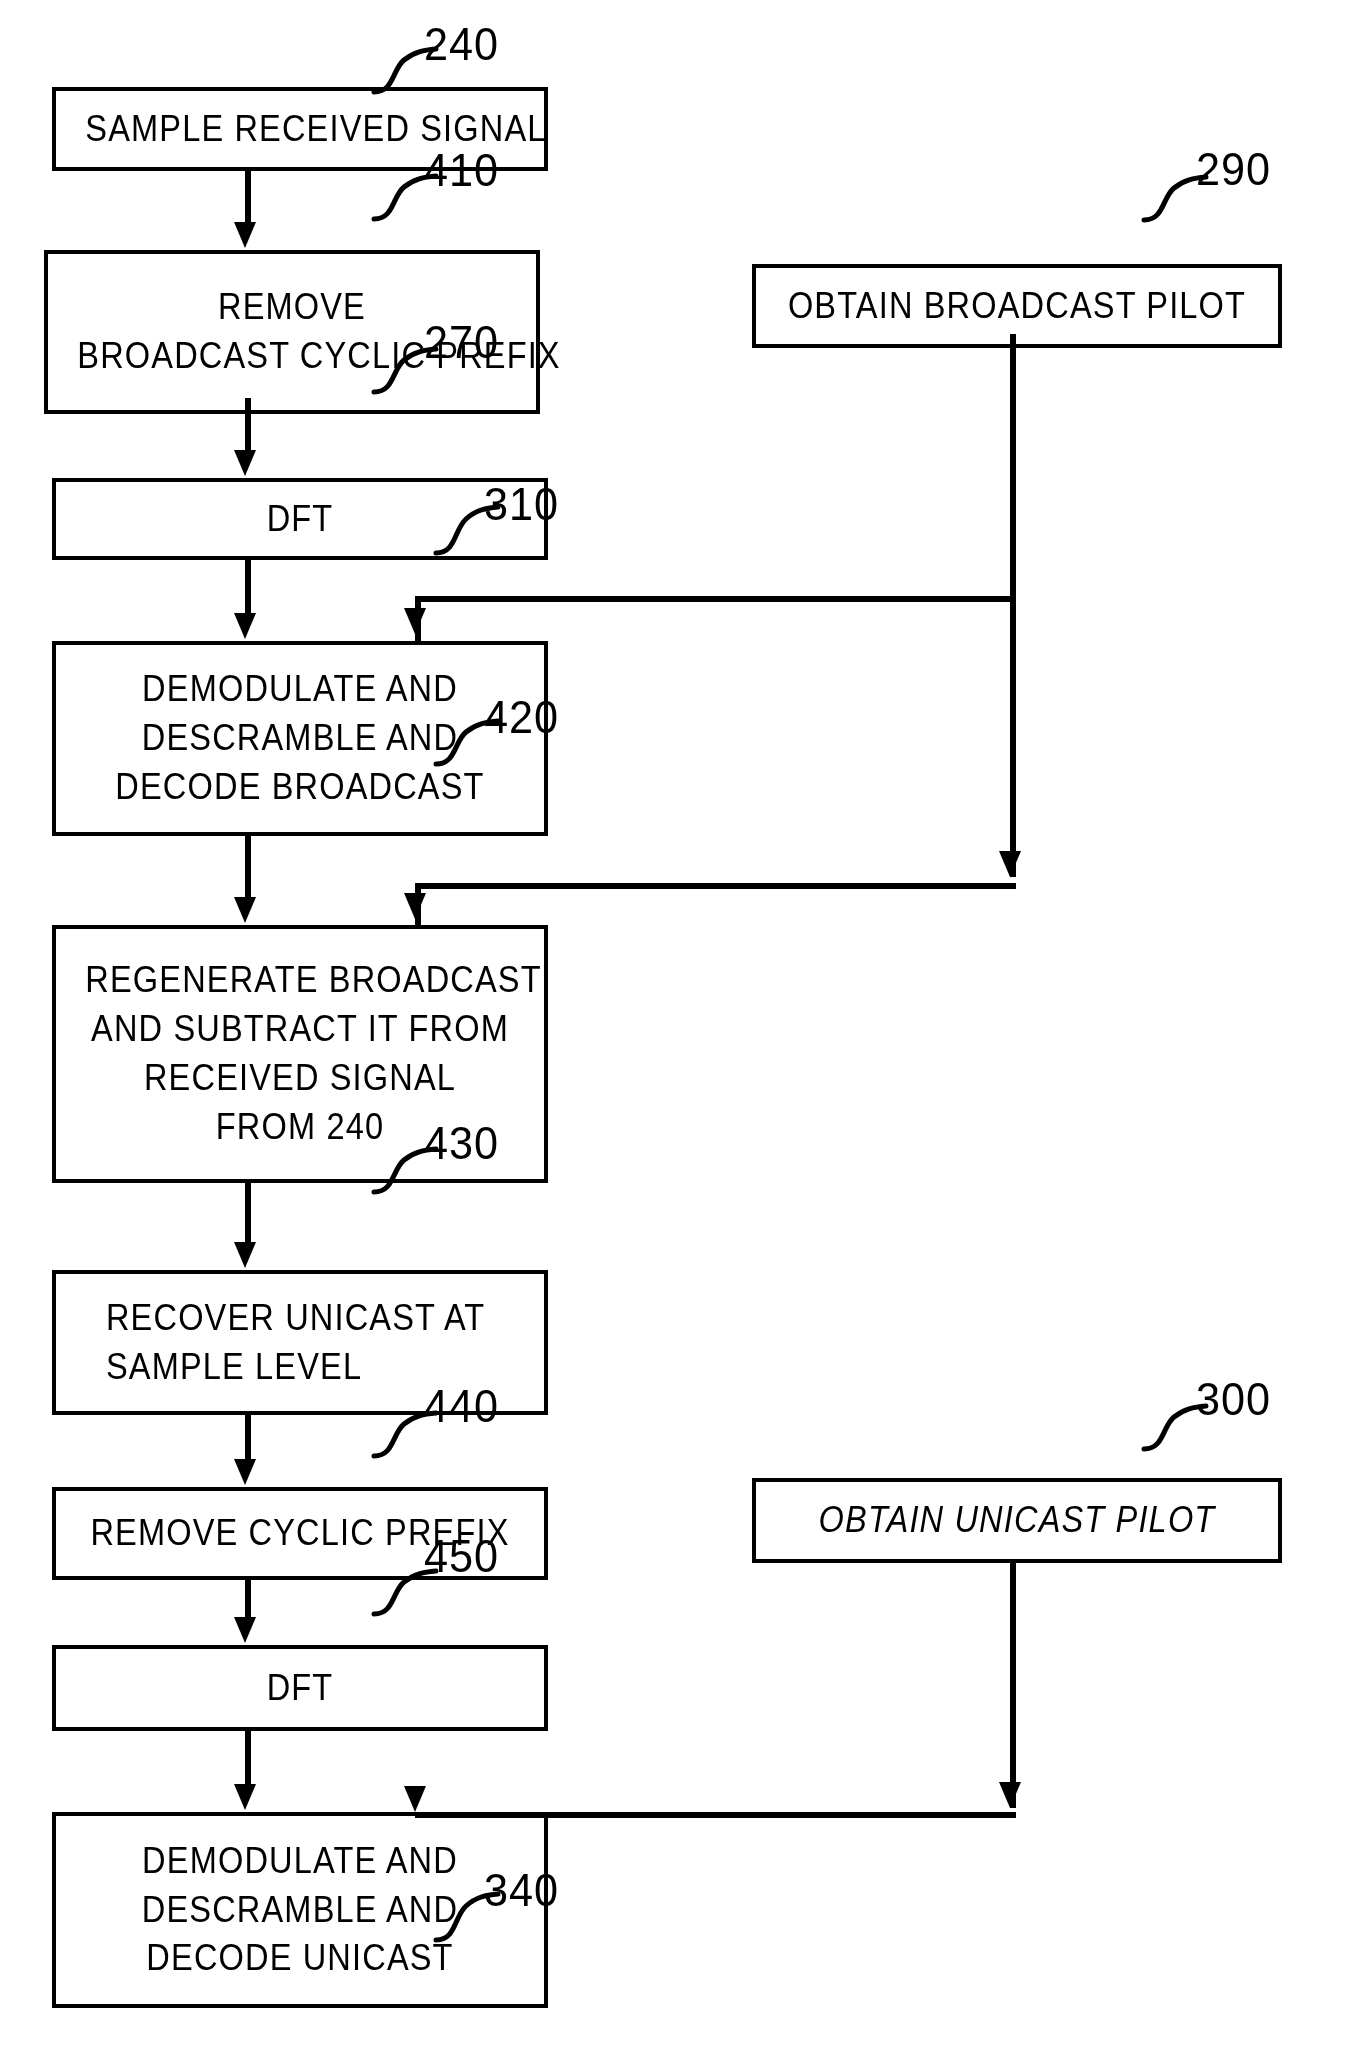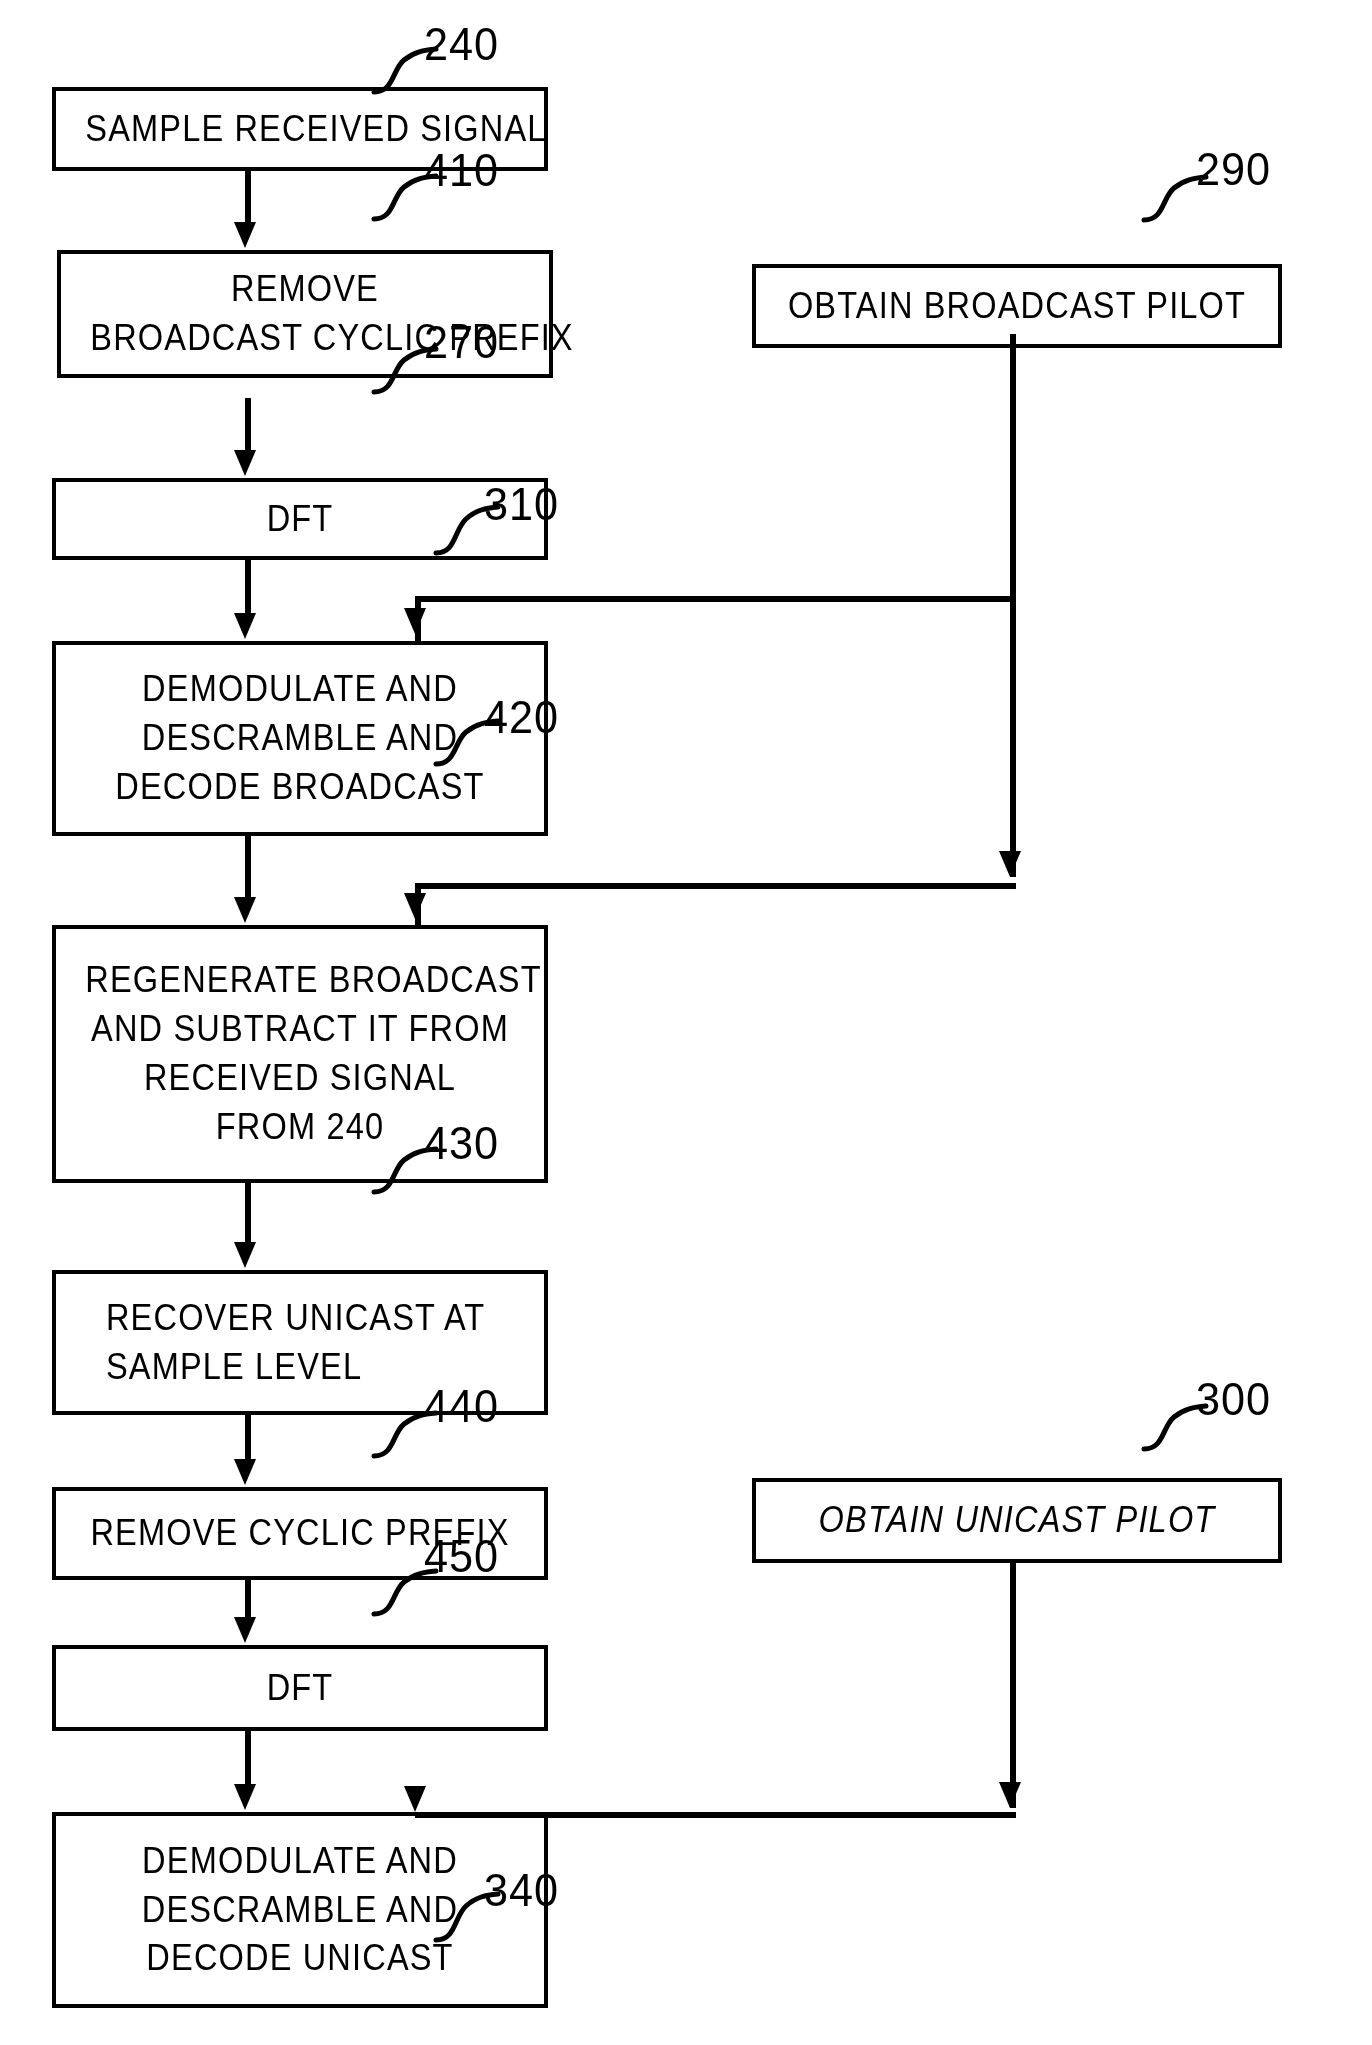--- a/index.html
+++ b/index.html
@@ -76,21 +76,21 @@
 </style>
 </head>
 <body>
 
 <div id="page">
 
   <div class="box" style="left:52px; top:87px; width:496px; height:84px;">
     <span class="line">SAMPLE RECEIVED SIGNAL</span>
   </div>
 
-  <div class="box" style="left:57px; top:250px; width:496px; height:128px;">
+  <div class="box" style="left:44px; top:250px; width:496px; height:164px;">
     <span class="line">REMOVE</span>
     <span class="line">BROADCAST CYCLIC PREFIX</span>
   </div>
 
   <div class="box" style="left:52px; top:478px; width:496px; height:82px;">
     <span class="line">DFT</span>
   </div>
 
   <div class="box" style="left:52px; top:641px; width:496px; height:195px;">
     <span class="line">DEMODULATE AND</span>

